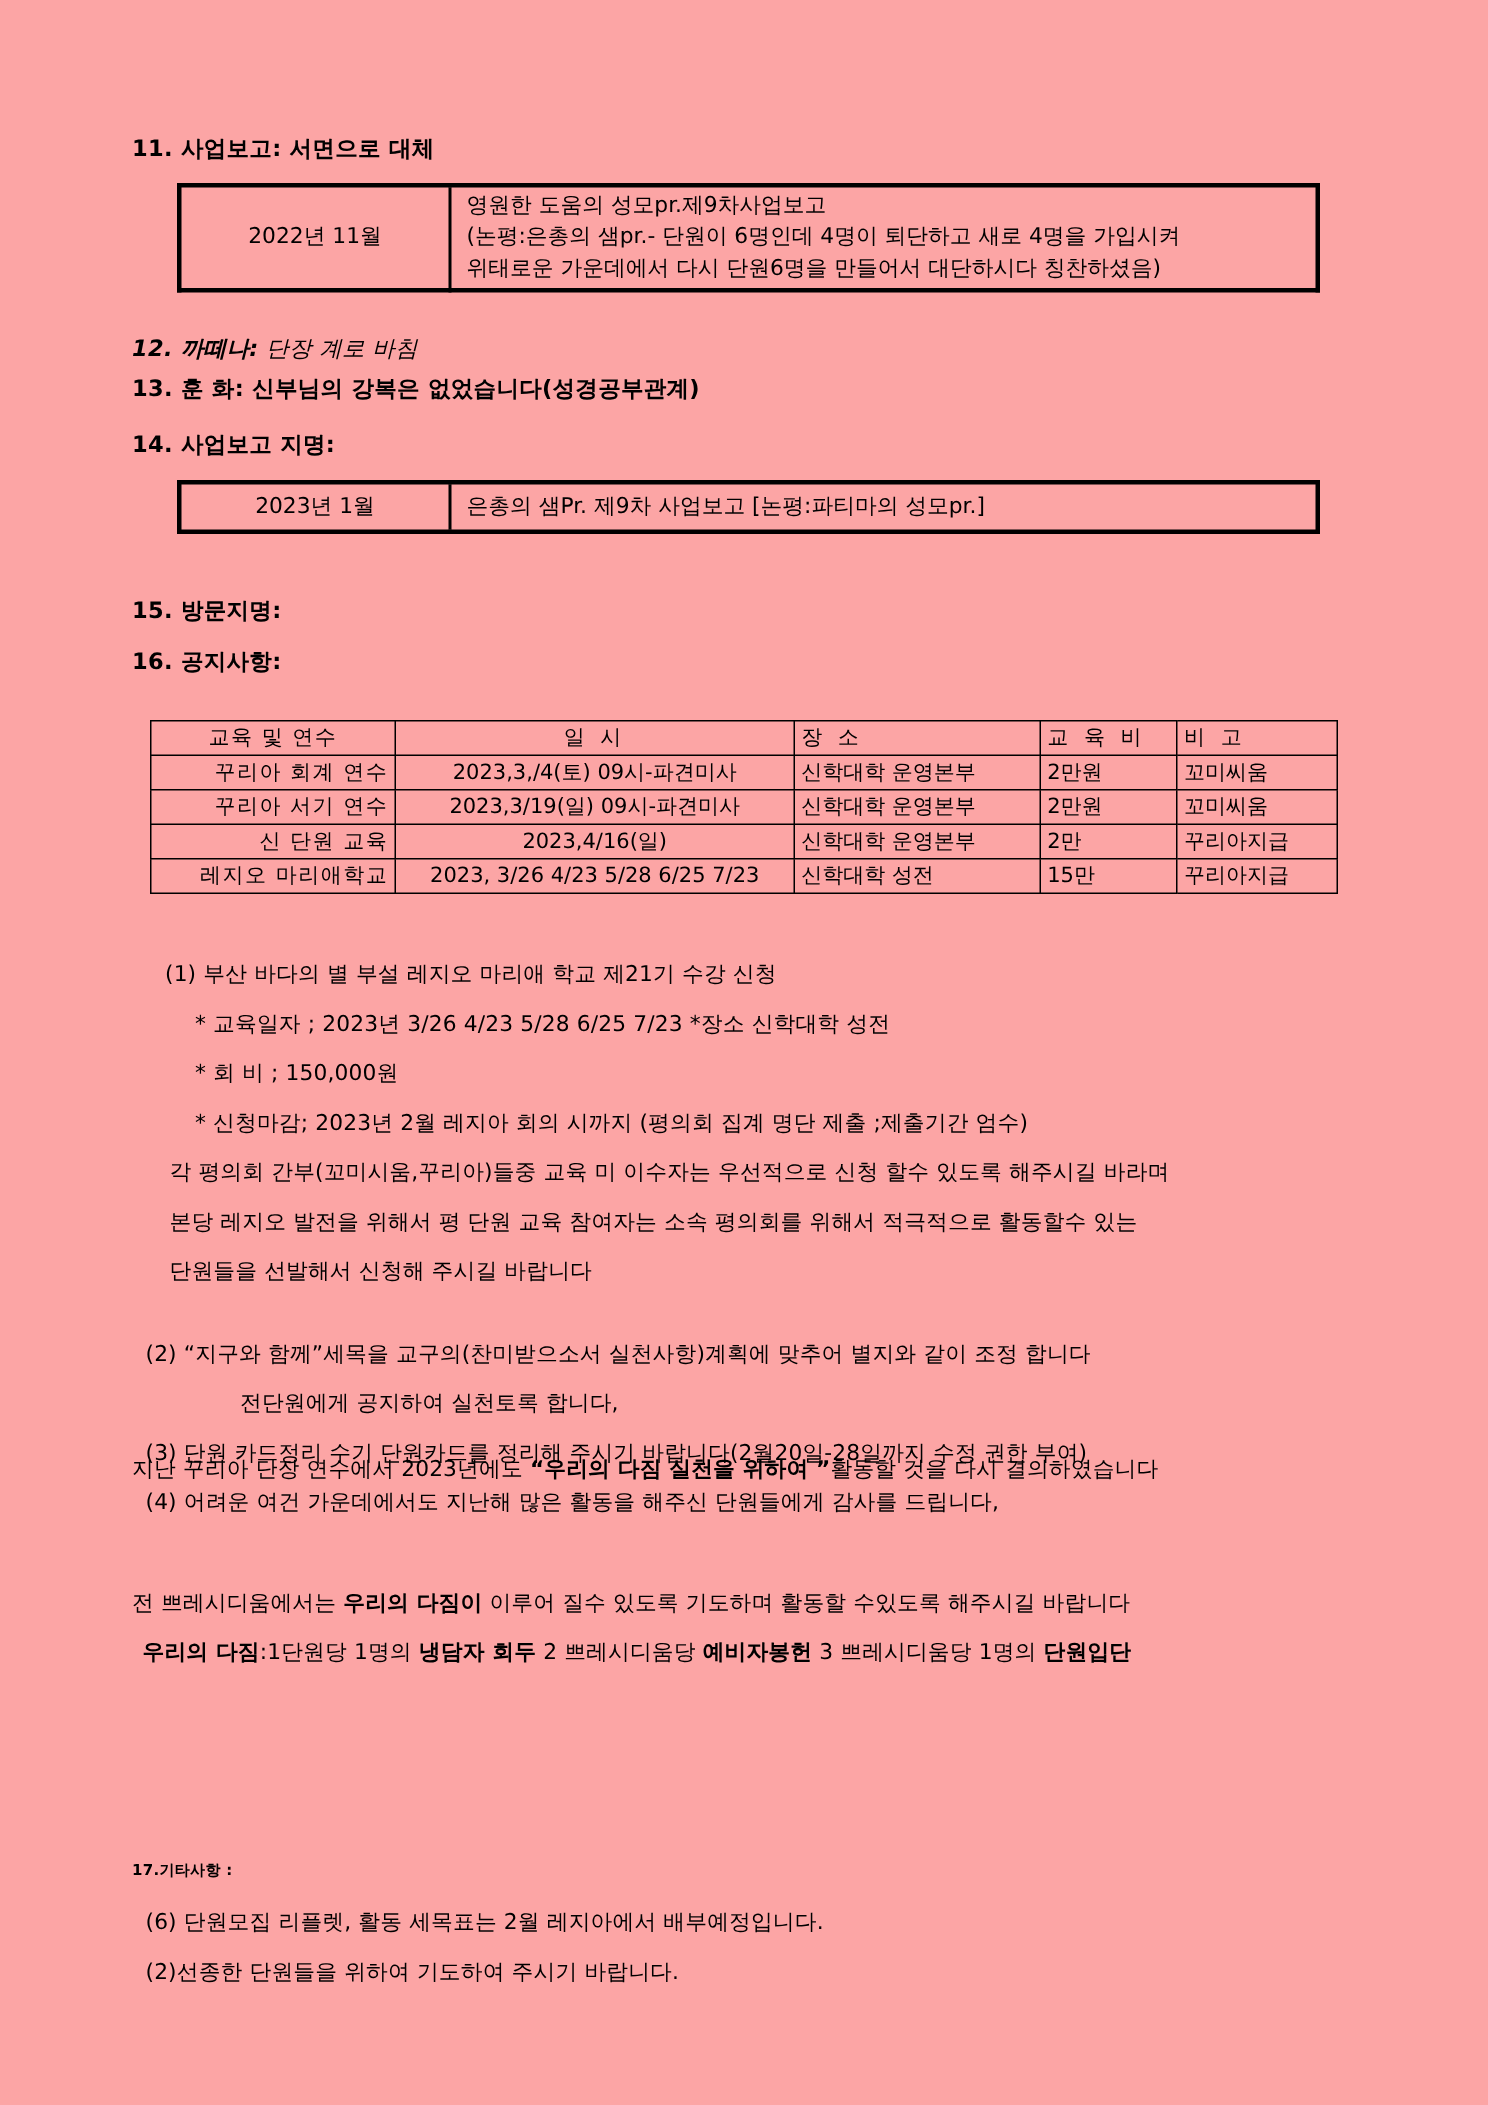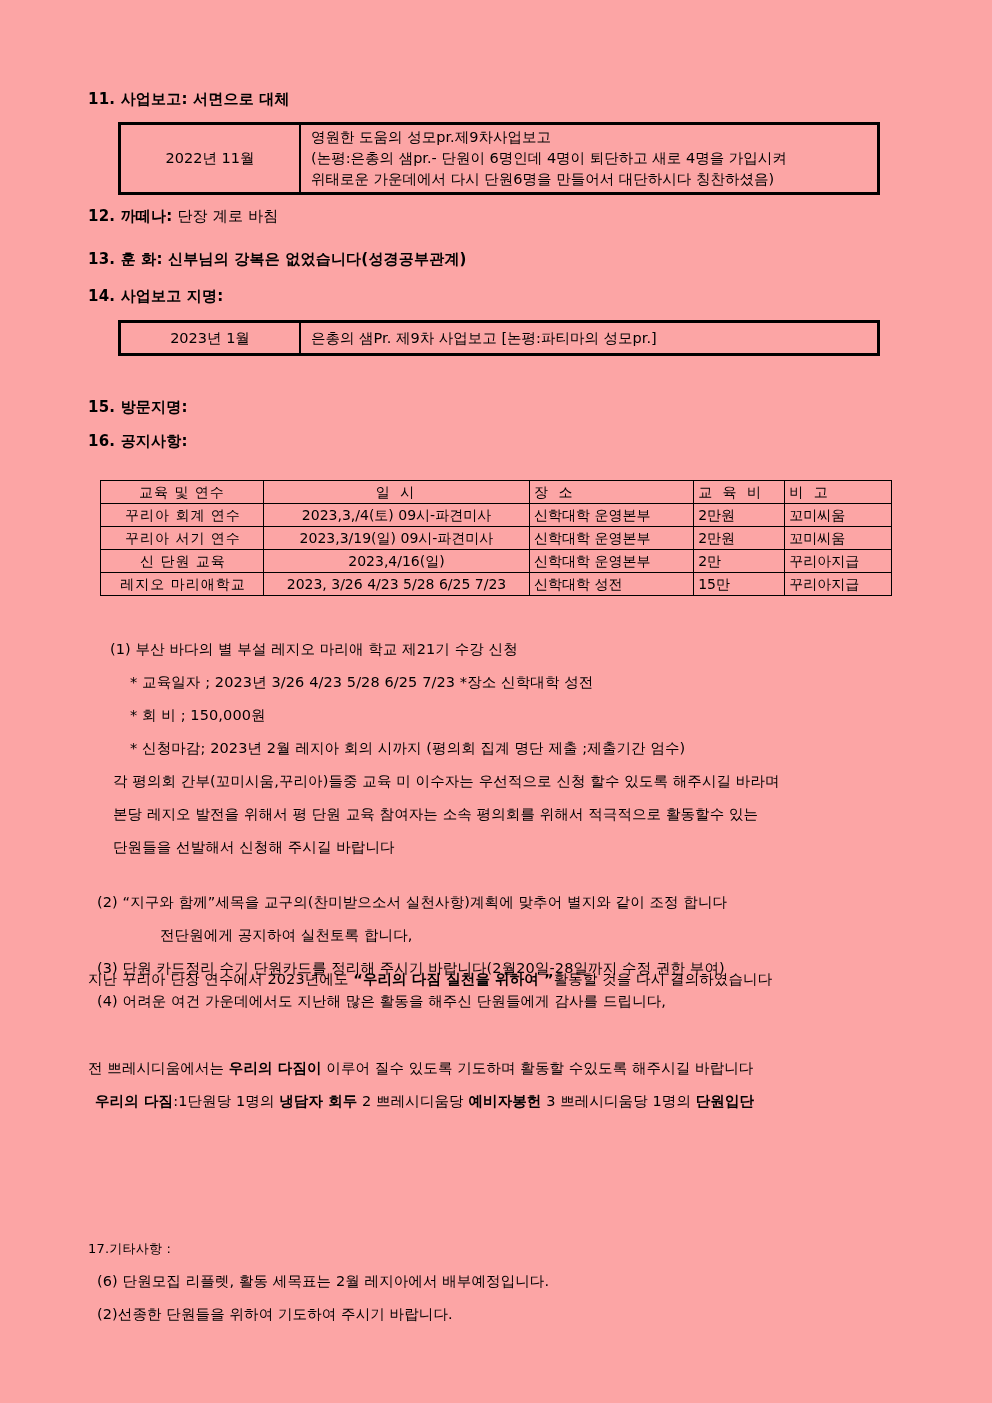--- a/index.html
+++ b/index.html
@@ -104,21 +104,21 @@
     line-height: 20px;
     font-weight: normal;
     white-space: nowrap;
   }
   .tbl3 th { text-align: center; letter-spacing: 3px; }
   .tbl3 .col-a { width: 158px; text-align: center; letter-spacing: 1px; }
   .tbl3 .col-b { width: 266px; text-align: center; }
   .tbl3 .col-c { width: 164px; text-align: left; }
   .tbl3 .col-d { width: 86px;  text-align: left; margin-left: 28px; }
   .tbl3 .col-e { width: 104px; text-align: left; }
-  .tbl3 tbody .col-a { text-align: center; padding-left: 6px; }
+  .tbl3 tbody .col-a { text-align: right; padding-left: 6px; }
 </style>
 </head>
 <body>
 
 <div class="page">
 
   <div class="hd" style="left:88px; top:90px;">
     <span class="num">11.</span>
     <span>사업보고:</span><span> 서면으로 대체</span>
   </div>
@@ -129,21 +129,21 @@
       <td class="c1">2022년 11월</td>
       <td class="c2">
         <div>영원한 도움의 성모pr.제9차사업보고</div>
         <div>(논평:은총의 샘pr.- 단원이 6명인데 4명이 퇴단하고 새로 4명을 가입시켜</div>
         <div>위태로운 가운데에서 다시 단원6명을 만들어서 대단하시다 칭찬하셨음)</div>
       </td>
     </tr>
   </tbody>
     </table>
 
-  <div class="hd" style="left:88px; top:207px;">
+  <div class="hd" style="left:88px; top:223px;font-style:italic;">
     <span class="num">12.</span>
     <span>까떼나:</span><span class="reg"> 단장 계로 바침</span>
   </div>
 
   <div class="hd" style="left:88px; top:250px;">
     <span class="num">13.</span>
     <span>훈  화:</span><span> 신부님의 강복은 없었습니다(성경공부관계)</span>
   </div>
 
   <div class="hd" style="left:88px; top:287px;">
@@ -231,19 +231,19 @@
   </div>
 
   <div class="body-line" style="left:88px; top:1059px;">
     <span>전 쁘레시디움에서는 </span><b>우리의 다짐이</b><span> 이루어 질수 있도록 기도하며 활동할 수있도록 해주시길 바랍니다</span>
   </div>
 
   <div class="body-line" style="left:95px; top:1092px;">
     <b>우리의 다짐</b><span>:1단원당 1명의 </span><b>냉담자 회두</b><span> 2 쁘레시디움당 </span><b>예비자봉헌</b><span>  3 쁘레시디움당 1명의 </span><b>단원입단</b>
   </div>
 
-  <div class="hd" style="left:88px; top:1240px; font-weight:normal; font-size:13px;">
+  <div class="hd" style="left:88px; top:1240px; font-weight:bold; font-size:10px;">
     <span>17.</span><span>기타사항  :</span>
   </div>
   <div class="body-line" style="left:97px; top:1272px;">(6) 단원모집 리플렛, 활동 세목표는 2월 레지아에서 배부예정입니다.</div>
   <div class="body-line" style="left:97px; top:1305px;">(2)선종한 단원들을 위하여 기도하여 주시기 바랍니다.</div>
 
 </div>
 
 </body></html>

